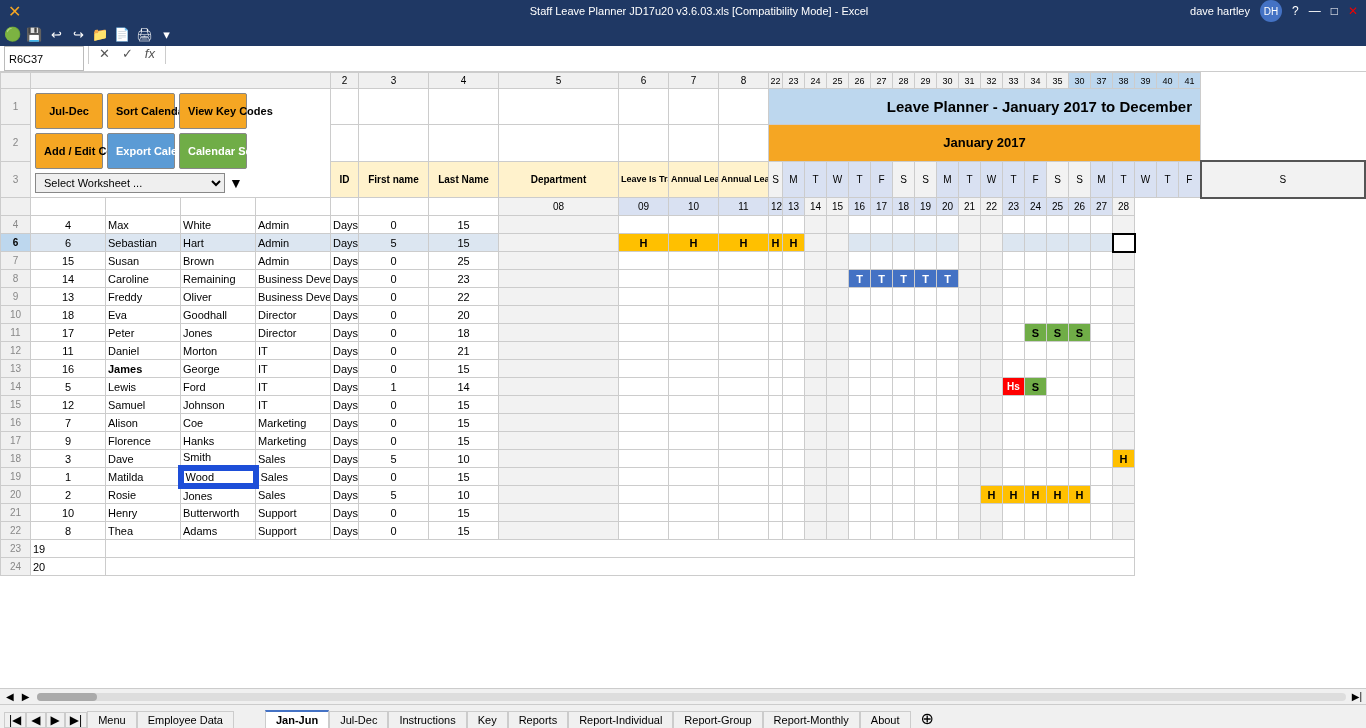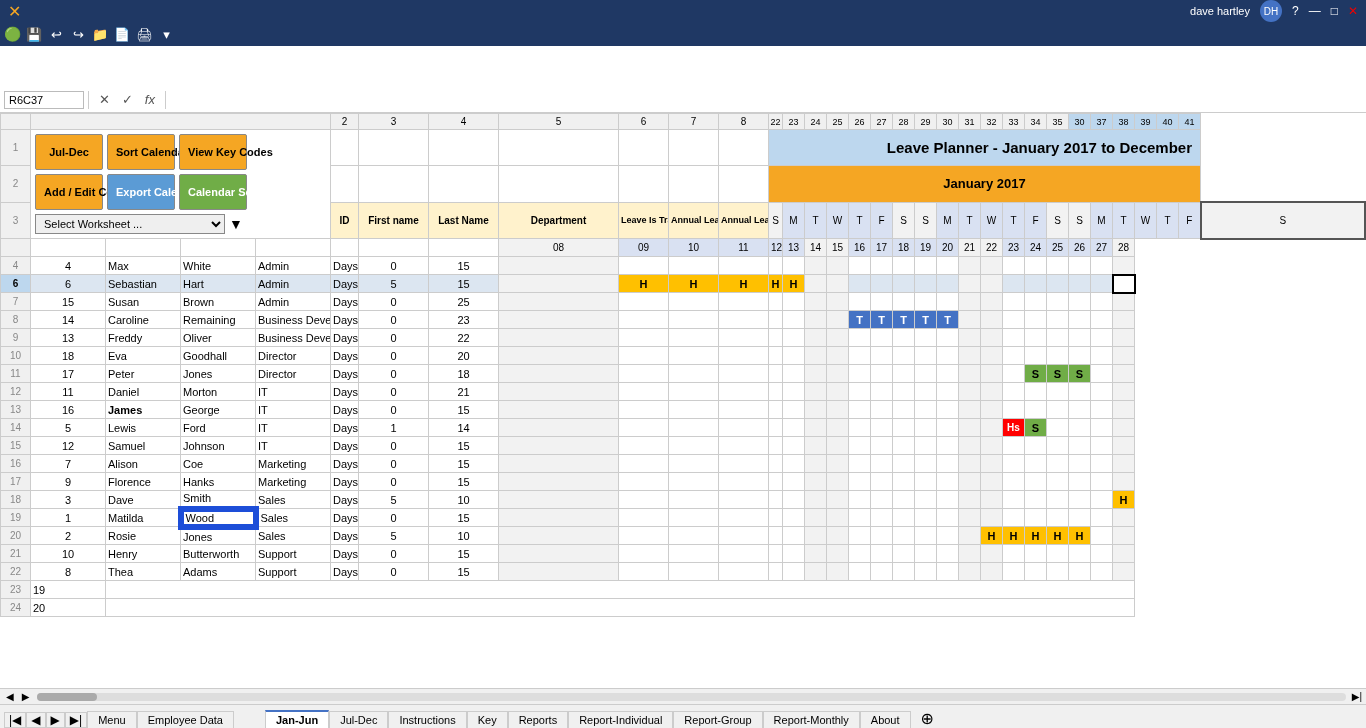--- a/index.html
+++ b/index.html
@@ -54,26 +54,24 @@
       color: #fff;
       padding: 4px 14px;
       font-weight: bold;
       border: none;
       margin-right: 2px;
     }
 
     
     #formula-bar {
       display: flex;
-      align-items: center;
       background: #fff;
       border-bottom: 1px solid #ccc;
       height: 26px;
       padding: 0 4px;
-      margin-top: 41px;
     }
     #name-box {
       width: 80px;
       border: 1px solid #bbb;
       padding: 2px 4px;
       font-size: 11px;
     }
     .formula-sep { width: 1px; background: #ccc; height: 18px; margin: 0 4px; }
     .formula-btn { padding: 0 6px; cursor: pointer; font-size: 13px; color: #555; }
     #formula-input {
@@ -197,20 +195,21 @@
   </style>
 </head>
 <body>
 
 <div id="outer">
 
   <div id="title-bar">
     <div style="display:flex;align-items:center;gap:6px;width:200px;">
       <span style="font-size:16px;color:#f5a623;">✕</span>
     </div>
+    <div class="title">Staff Leave Planner JD17u20 v3.6.03.xls [Compatibility Mode] - Excel</div>
     <div style="display:flex;align-items:center;gap:10px;">
       <span style="font-size:11px;">dave hartley</span>
       <div style="width:22px;height:22px;background:#4472c4;border-radius:50%;display:flex;align-items:center;justify-content:center;font-size:10px;color:#fff;">DH</div>
       <span style="cursor:pointer;font-size:12px;">?</span>
       <span style="cursor:pointer;font-size:12px;">—</span>
       <span style="cursor:pointer;font-size:12px;">□</span>
       <span style="cursor:pointer;font-size:12px;color:#e00;">✕</span>
     </div>
   </div>
 

